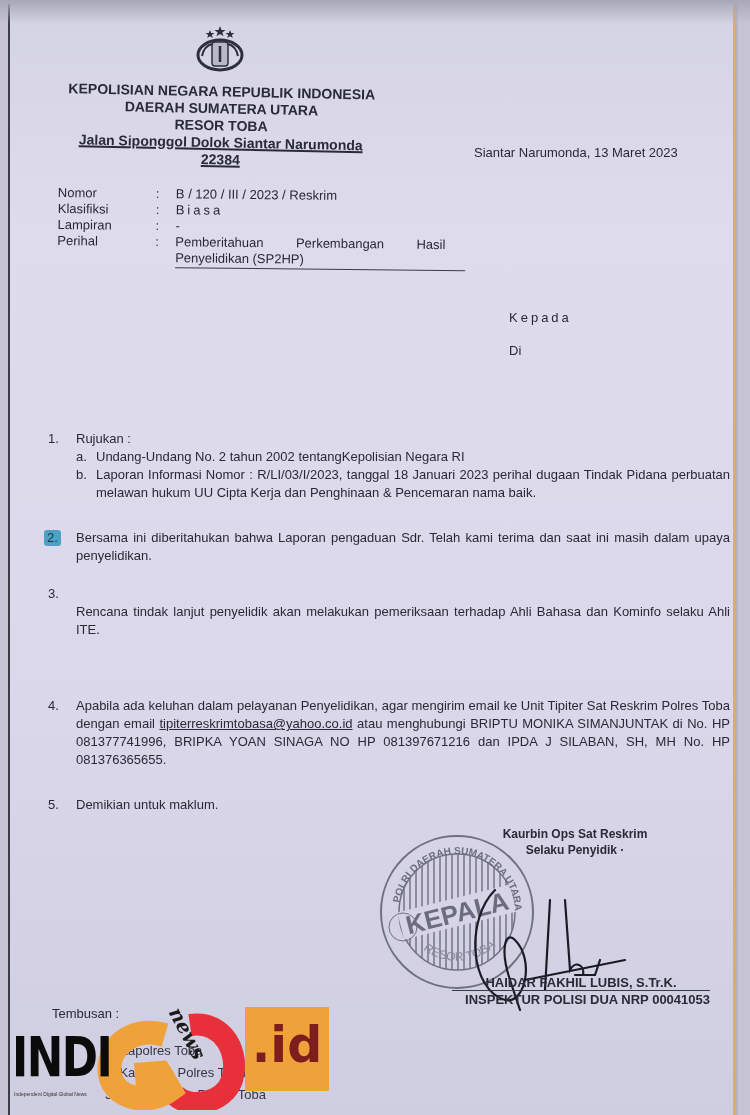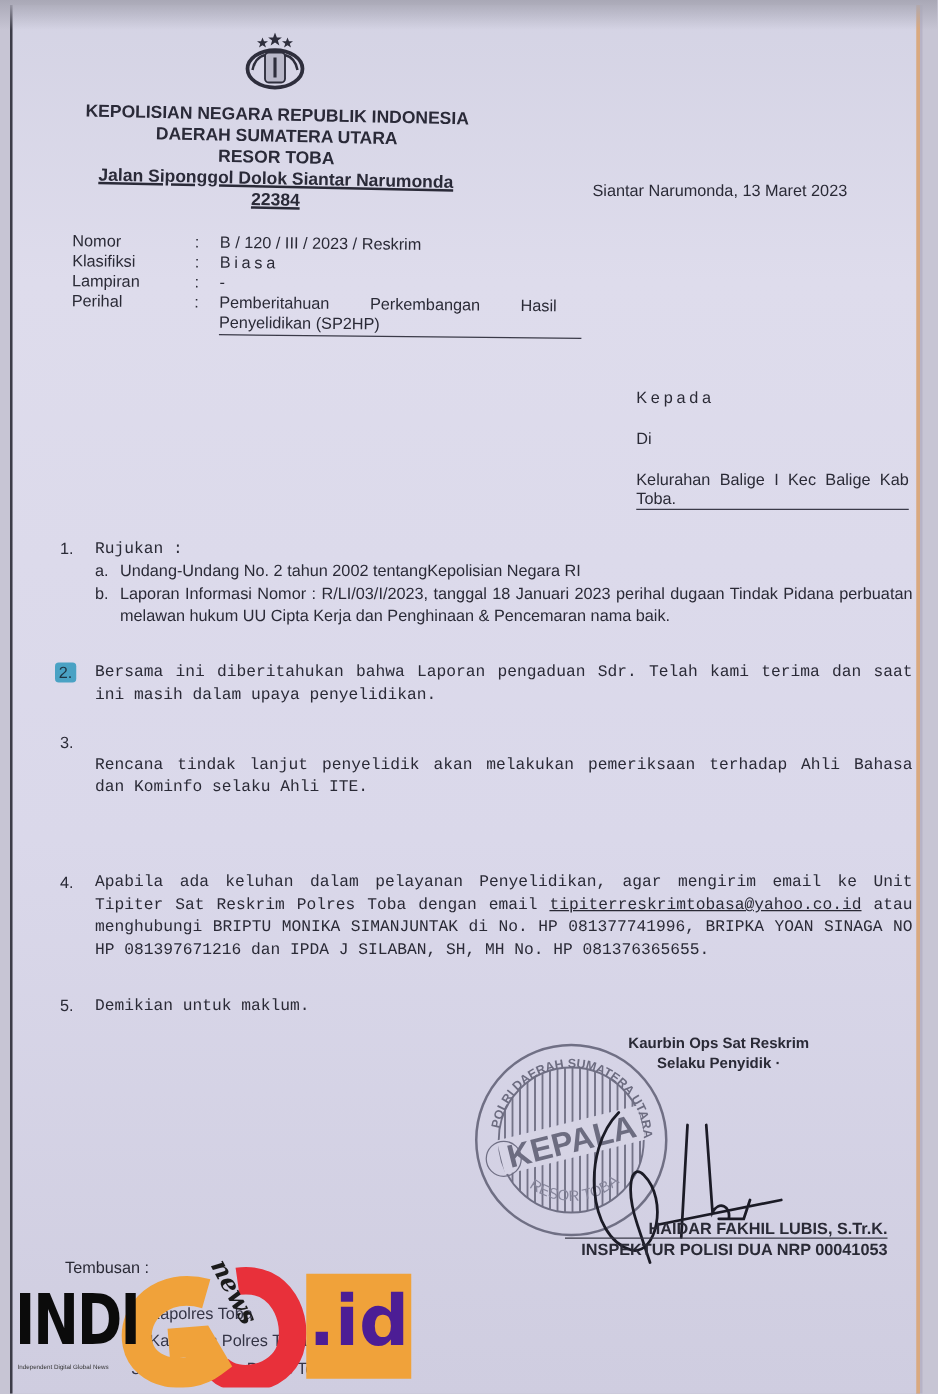--- a/index.html
+++ b/index.html
@@ -45,48 +45,48 @@
     .meta .perihal-v .l2 { border-bottom: 1.5px solid #3a3a48; padding-bottom: 1px; width: 290px; }
     .recipient { left: 475px; top: 265px; font-size: 13px; width: 252px; margin-top: 45px; }
     .recipient .kepada { margin-left: 34px; letter-spacing: 3px; }
     .recipient .row { display: flex; margin-top: 18px; }
     .recipient .yth { width: 34px; }
     .recipient .di { margin-left: 34px; margin-top: 18px; }
     .recipient .addr { margin-left: 34px; margin-top: 18px; text-align: justify; text-align-last: left; border-bottom: 1.5px solid #3a3a48; padding-bottom: 1px; }
     .body-text { left: 48px; width: 682px; font-size: 13px; line-height: 18px; }
     .item { display: flex; }
     .item .num { width: 28px; flex-shrink: 0; }
-    .item .txt { flex: 1; text-align: justify; font-family: Liberation Mono, monospace; }
+    .item .txt { flex: 1; text-align: justify; }
     .sub { display: flex; margin-left: 28px; }
     .sub .lbl { width: 20px; flex-shrink: 0; }
     .sub .txt { flex: 1; text-align: justify; }
     .hl-num {
       background: #4aa2c4; color: #1d3444; border-radius: 3px;
       padding: 0 3px; margin-left: -4px; display: inline-block; line-height: 16px;
     }
     .email { text-decoration: underline; }
     .sign-block { left: 430px; top: 826px; width: 290px; text-align: center; font-weight: bold; font-size: 13px; line-height: 16px; }
     .sign-block .small { font-weight: bold; font-size: 12px; }
-    .signer-name { left: 452px; top: 975px; width: 258px; font-weight: bold; font-size: 13px; text-align: right; border-bottom: 1.5px solid #3a3a48; }
+    .signer-name { left: 452px; top: 975px; width: 258px; font-weight: bold; font-size: 13px; text-align: center; border-bottom: 1.5px solid #3a3a48; }
     .signer-rank { left: 452px; top: 992px; width: 258px; font-weight: bold; font-size: 13px; text-align: right; }
     .stamp { left: 377px; top: 832px; width: 160px; height: 160px; opacity: 0.72; }
     .signature { left: 455px; top: 880px; width: 180px; height: 140px; }
     .tembusan { left: 52px; top: 1006px; font-size: 13px; }
     .tembusan-items { left: 105px; top: 1040px; font-size: 13px; line-height: 22px; color: #353546; }
     .watermark { left: 10px; top: 995px; width: 330px; height: 115px; }
     .wm-indi {
       position: absolute; left: 2px; top: 32px; font-family: "DejaVu Sans", sans-serif;
       font-weight: bold; font-size: 56px; color: #0b0b0b; letter-spacing: -2px; line-height: 60px;
       transform: scaleX(0.78); transform-origin: left;
     }
     .wm-tag { position: absolute; left: 4px; top: 96px; font-size: 5px; color: #333; }
     .wm-id {
-      position: absolute; left: 235px; top: 24px; width: 84px; height: 84px;
-      background: #f0a23a; color: #4c1d95; font-weight: bold;
-      font-size: 56px; line-height: 78px; text-align: center; font-family: "DejaVu Sans", sans-serif;
+      position: absolute; left: 235px; top: 12px; width: 84px; height: 84px;
+      background: #f0a23a; color: #7f1d1d; font-weight: bold;
+      font-size: 49px; line-height: 78px; text-align: center; font-family: "DejaVu Sans", sans-serif;
     }
     .wm-news {
       position: absolute; left: 175px; top: 8px; font-family: "DejaVu Serif", serif;
       font-style: italic; font-weight: bold; font-size: 20px; color: #1b1b1b;
       transform: rotate(62deg); transform-origin: left top;
     }
   </style>
 </head>
 <body>
 
@@ -138,21 +138,20 @@
         <span>Hasil</span>
       </span>
       <span class="l2">Penyelidikan (SP2HP)</span>
     </span>
   </div>
 </div>
 
 <div class="abs recipient">
   <div class="kepada">Kepada</div>
   <div class="di">Di</div>
-  <div class="addr">Kelurahan Balige I Kec Balige Kab Toba.</div>
 </div>
 
 <div class="abs body-text" style="top:430px;">
   <div class="item">
     <span class="num">1.</span>
     <span class="txt">Rujukan :</span>
   </div>
   <div class="sub">
     <span class="lbl">a.</span>
     <span class="txt">Undang-Undang No. 2 tahun 2002 tentangKepolisian Negara RI</span>

